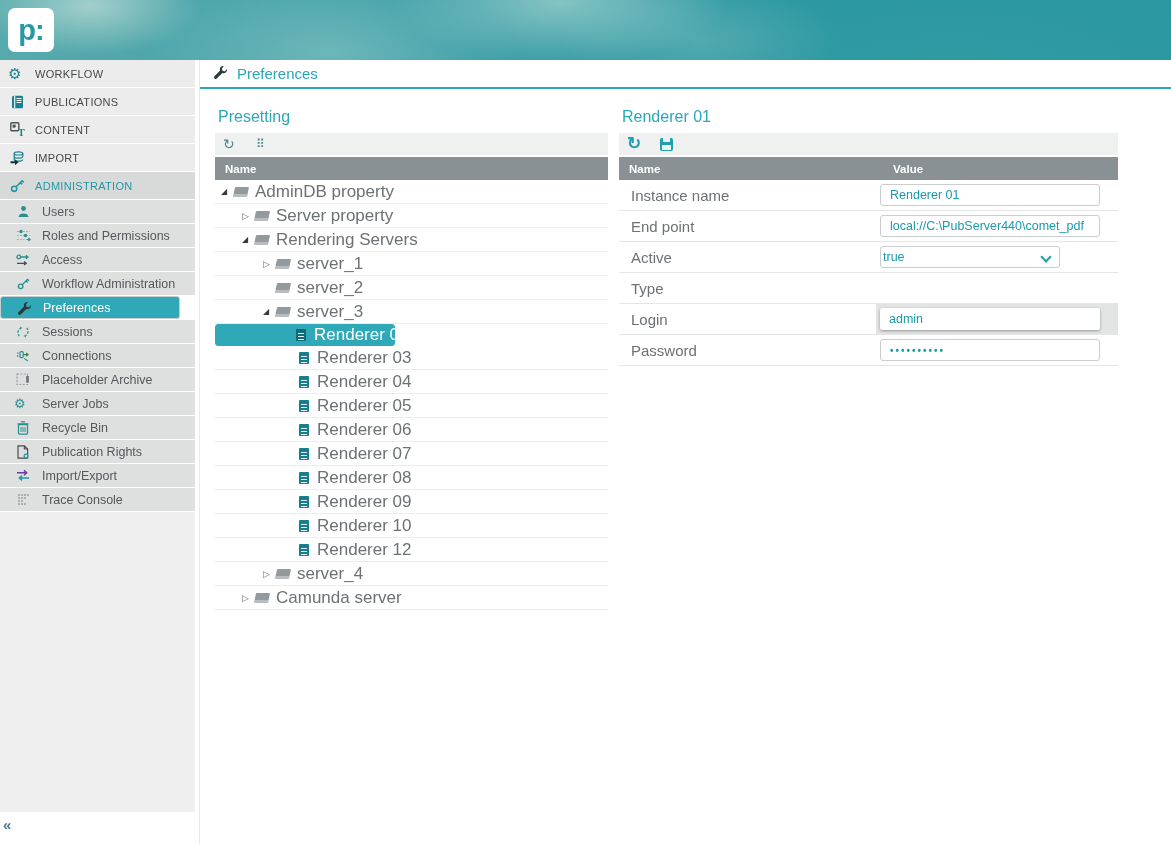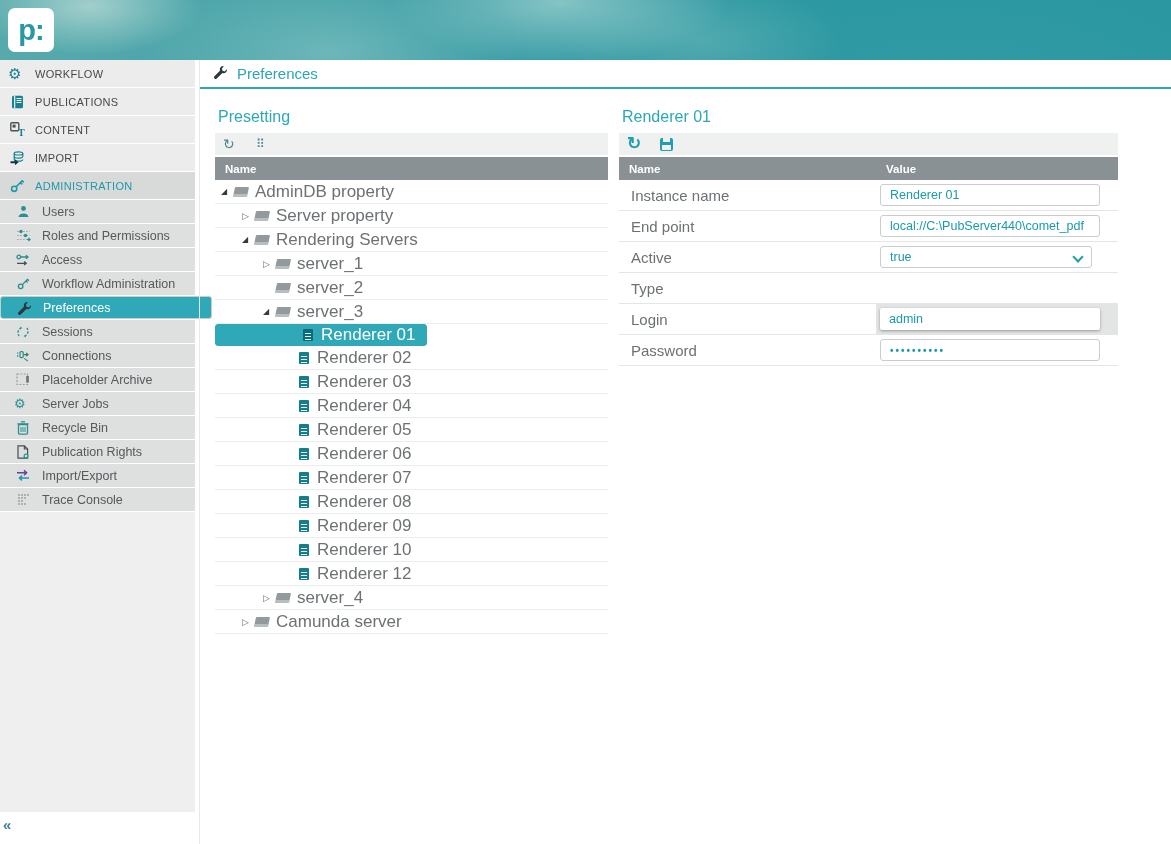--- a/index.html
+++ b/index.html
@@ -42,21 +42,21 @@
 
   
   .panel{position:absolute;top:108px;}
   .panel.left{left:215px;width:393px;}
   .panel.right{left:619px;width:499px;}
   .ptl{height:25px;font-size:16px;color:#2ba8b8;padding-left:3px;}
   .tbar{height:22px;background:#eff1f1;display:flex;align-items:center;padding-left:8px;gap:15px;margin-bottom:2px;}
   .tbar .icn{cursor:pointer;}
   .thead{height:23px;background:#8a9194;color:#fff;font-size:11.5px;font-weight:bold;display:flex;align-items:center;position:relative;}
   .thead .c1{padding-left:10px;}
-  .thead .c2{position:absolute;left:267px;}
+  .thead .c2{position:absolute;left:274px;}
 
   
   .trow{display:flex;align-items:center;height:23px;border-bottom:1px solid #eceeee;padding-left:6px;cursor:pointer;}
   .trow .lbl{font-size:17px;color:#6c7174;white-space:nowrap;}
   .trow.sel{background:#2fa9b7;border-color:#2fa9b7;}
   .trow.sel .lbl{color:#fff;}
   .exp{width:13px;flex:0 0 13px;text-align:left;}
   .exp.open{font-size:8px;color:#3a3a3a;}
   .exp.closed{font-size:9px;color:#6a6a6a;}
   .i-folder{width:14px;height:10px;flex:0 0 14px;background:#939a9d;transform:skewX(-12deg);border-radius:1px;
@@ -67,22 +67,22 @@
 
   
   .frow{display:grid;grid-template-columns:257px 1fr;height:30px;border-bottom:1px solid #e4e6e6;}
   .fname{display:flex;align-items:center;padding-left:12px;font-size:15px;color:#6c7174;}
   .fval{position:relative;padding:4px 0 0 4px;}
   .fval.editing{background:#e3e4e4;}
   .vin{width:220px;height:22px;box-sizing:border-box;border:1px solid #c9cdce;border-radius:3px;background:#fff;
     color:#1b9aab;font-size:12.5px;font-family:"Liberation Sans",sans-serif;padding:0 9px;outline:none;}
   .vin.pw{font-size:10px;letter-spacing:2px;font-weight:bold;}
   .fval.editing .vin{border:none;box-shadow:0 1px 3px rgba(0,0,0,.35);border-radius:2px;}
-  .sel{width:212px;height:22px;box-sizing:border-box;border:1px solid #c9cdce;border-radius:3px;background:#fff;
-    position:relative;display:flex;align-items:center;padding:0 9px;color:#1b9aab;font-size:12.5px;cursor:pointer;}
+  .sel{width:180px;height:22px;box-sizing:border-box;border:1px solid #c9cdce;border-radius:3px;background:#fff;
+    position:relative;display:flex;align-items:center;padding:0 2px;color:#1b9aab;font-size:12.5px;cursor:pointer;}
   .chev{position:absolute;right:9px;top:6px;width:6px;height:6px;border-right:2px solid #1f9faf;border-bottom:2px solid #1f9faf;transform:rotate(45deg);}
 
   
   .i-save{width:13px;height:13px;background:#1f9faf;border-radius:2px;position:relative;display:inline-block;cursor:pointer;}
   .i-save i{position:absolute;left:3px;top:0;width:7px;height:4px;background:#eff1f1;display:block;}
   .i-save b{position:absolute;left:2px;bottom:1px;width:9px;height:5px;background:#eff1f1;display:block;}
   .chr{display:inline-block;}
 </style>
 </head>
 <body>
@@ -337,26 +337,20 @@
         <div class="trow sel">
           <span style="width: 63px; flex: 0 0 63px;"></span>
           <span class="exp "></span>
           <span class="i-doc"></span>
           <span class="lbl">Renderer 01</span>
         </div>
         <div class="trow">
           <span style="width: 63px; flex: 0 0 63px;"></span>
           <span class="exp "></span>
           <span class="i-doc"></span>
-          <span class="lbl">Renderer 02</span>
-        </div>
-        <div class="trow">
-          <span style="width: 63px; flex: 0 0 63px;"></span>
-          <span class="exp "></span>
-          <span class="i-doc"></span>
           <span class="lbl">Renderer 03</span>
         </div>
         <div class="trow">
           <span style="width: 63px; flex: 0 0 63px;"></span>
           <span class="exp "></span>
           <span class="i-doc"></span>
           <span class="lbl">Renderer 04</span>
         </div>
         <div class="trow">
           <span style="width: 63px; flex: 0 0 63px;"></span>

